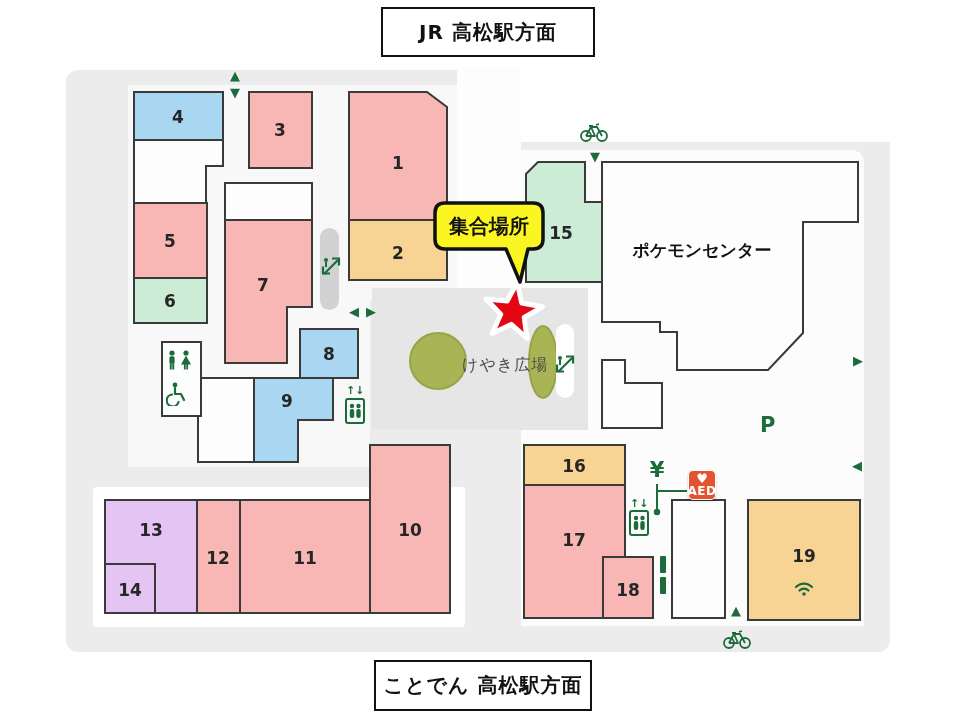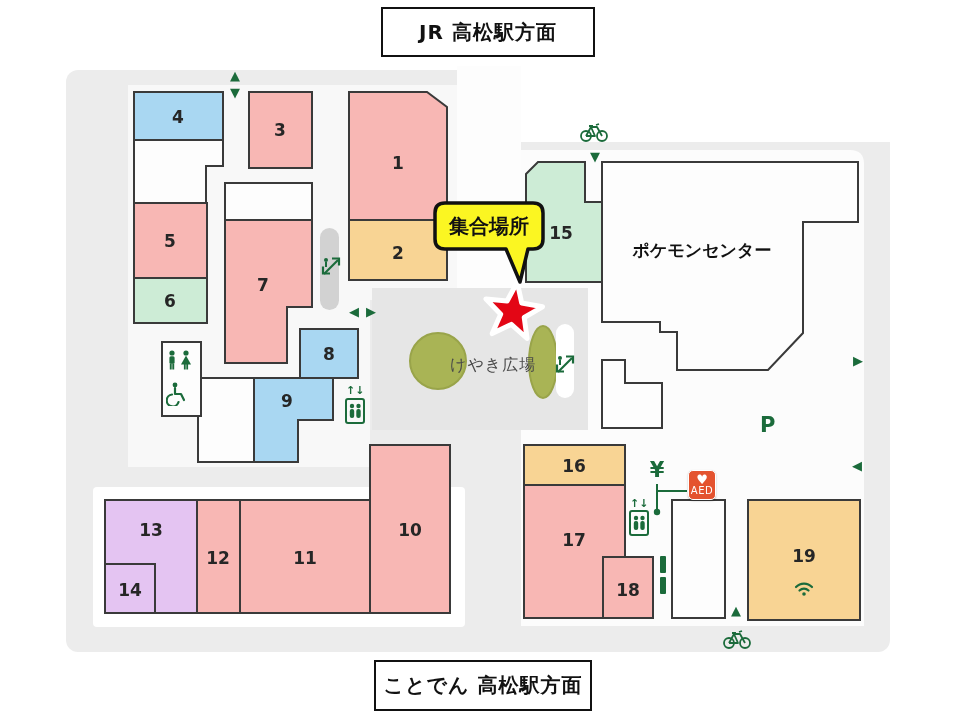--- a/index.html
+++ b/index.html
@@ -8,34 +8,34 @@
   #mapsvg{position:absolute;left:0;top:0;}
   .sign{position:absolute;background:#ffffff;border:2.5px solid #111;display:flex;align-items:center;justify-content:center;
         font-weight:bold;font-size:20px;color:#111;letter-spacing:1px;}
   .ovl{position:absolute;}
   .bnum{font-weight:bold;font-size:17px;fill:#262626;text-anchor:middle;dominant-baseline:central;
         font-family:"DejaVu Sans","Liberation Sans",sans-serif;}
   .arrow{position:absolute;width:16px;height:16px;display:flex;align-items:center;justify-content:center;
          font-size:13px;color:#1b6b3b;line-height:1;}
   .icon{position:absolute;display:flex;align-items:center;justify-content:center;}
   #pokemon-label{font-size:17px;font-weight:bold;color:#111;text-align:center;}
-  #plaza-label{font-size:16px;font-weight:500;color:#4a4a4a;letter-spacing:1px;}
+  #plaza-label{font-size:16px;font-weight:500;color:#4a4a4a;letter-spacing:1px;margin-left:12px;}
   #bank-label{display:flex;flex-direction:column;align-items:center;justify-content:center;gap:10px;
               font-size:15px;color:#333;font-weight:500;letter-spacing:2px;}
   #meeting-label{display:flex;align-items:center;justify-content:center;font-size:20px;font-weight:bold;color:#111;}
   #parking-p{font-size:21px;font-weight:bold;color:#1b6b3b;}
   #atm-yen{font-size:21px;font-weight:bold;color:#1b6b3b;}
   .updown{position:absolute;font-size:11px;font-weight:bold;color:#1b6b3b;letter-spacing:0px;}
   .elev-box{position:absolute;width:20px;height:26px;border:2px solid #1b6b3b;border-radius:3px;background:transparent;
             display:flex;align-items:flex-start;justify-content:center;gap:2px;padding-top:3px;box-sizing:border-box;}
   .dash{position:absolute;width:6px;height:17px;background:#1b6b3b;border-radius:1px;}
   #aed-box{position:absolute;width:26px;height:28px;background:#e4532f;border:1.5px solid #fff;border-radius:5px;
            box-shadow:0 1px 2px rgba(0,0,0,.25);display:flex;flex-direction:column;align-items:center;justify-content:center;line-height:1;}
   #aed-box .heart{color:#fff;font-size:13px;margin-top:-1px;}
-  #aed-box .aed-txt{color:#fff;font-size:10px;font-weight:normal;letter-spacing:.5px;}
+  #aed-box .aed-txt{color:#fff;font-size:12px;font-weight:bold;letter-spacing:.5px;}
 </style>
 </head>
 <body>
 
 <div id="stage">
 
   <svg id="mapsvg" width="960" height="720" viewBox="0 0 960 720">
 
     <rect x="66" y="70" width="824" height="582" rx="12" fill="#ececec"></rect>
     <rect x="520" y="62" width="376" height="80" fill="#ffffff"></rect>

